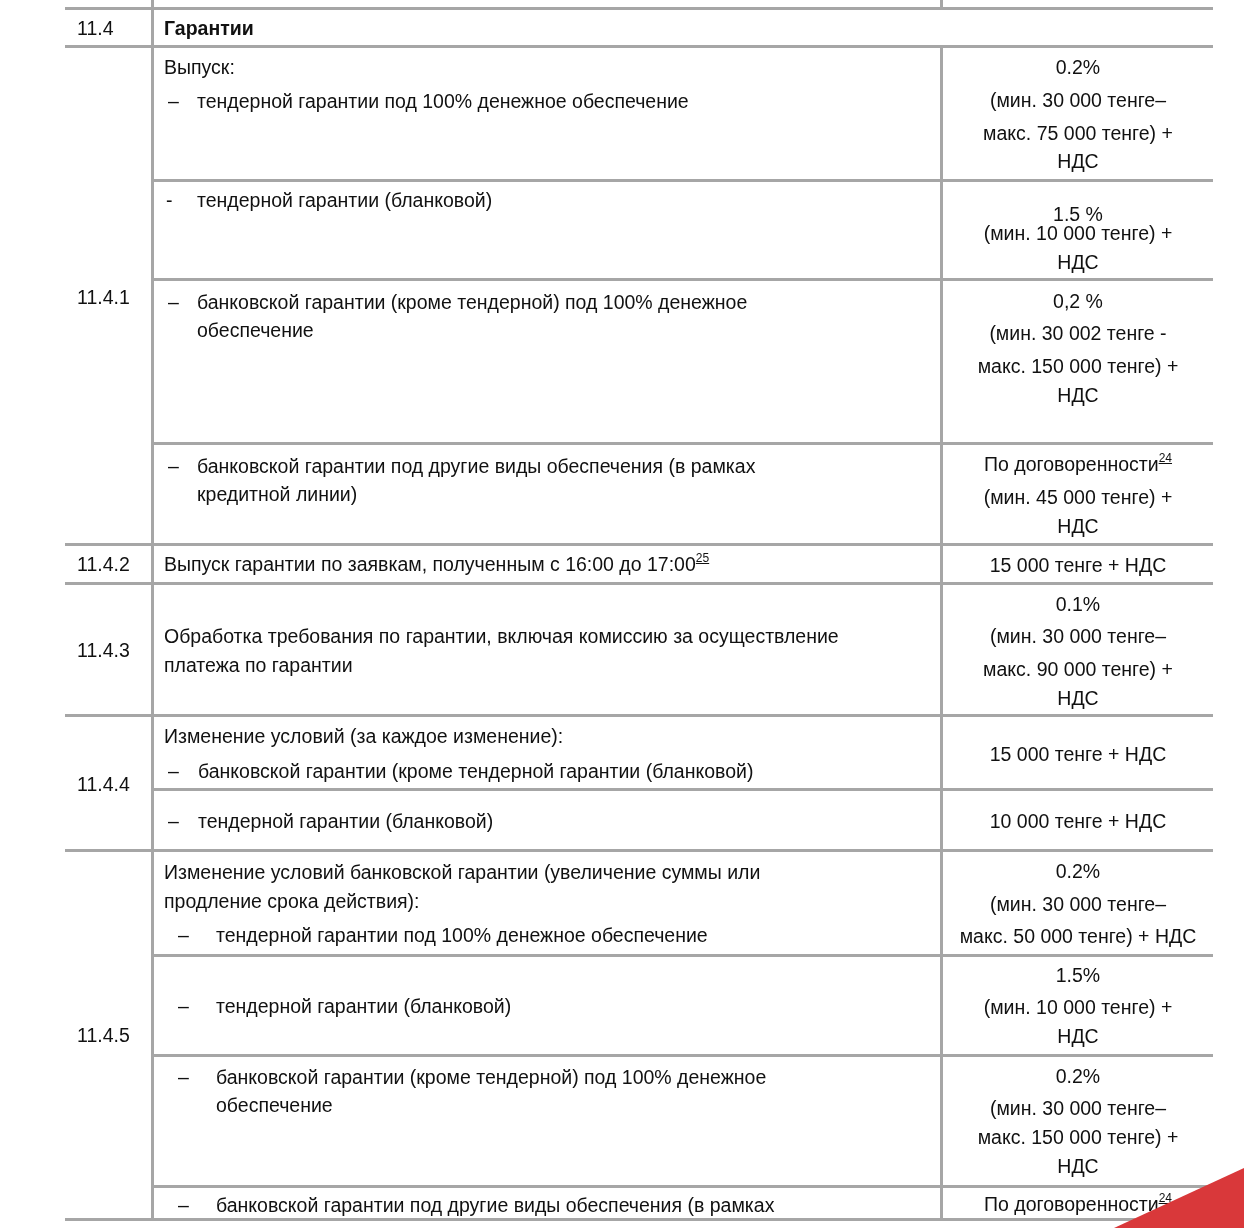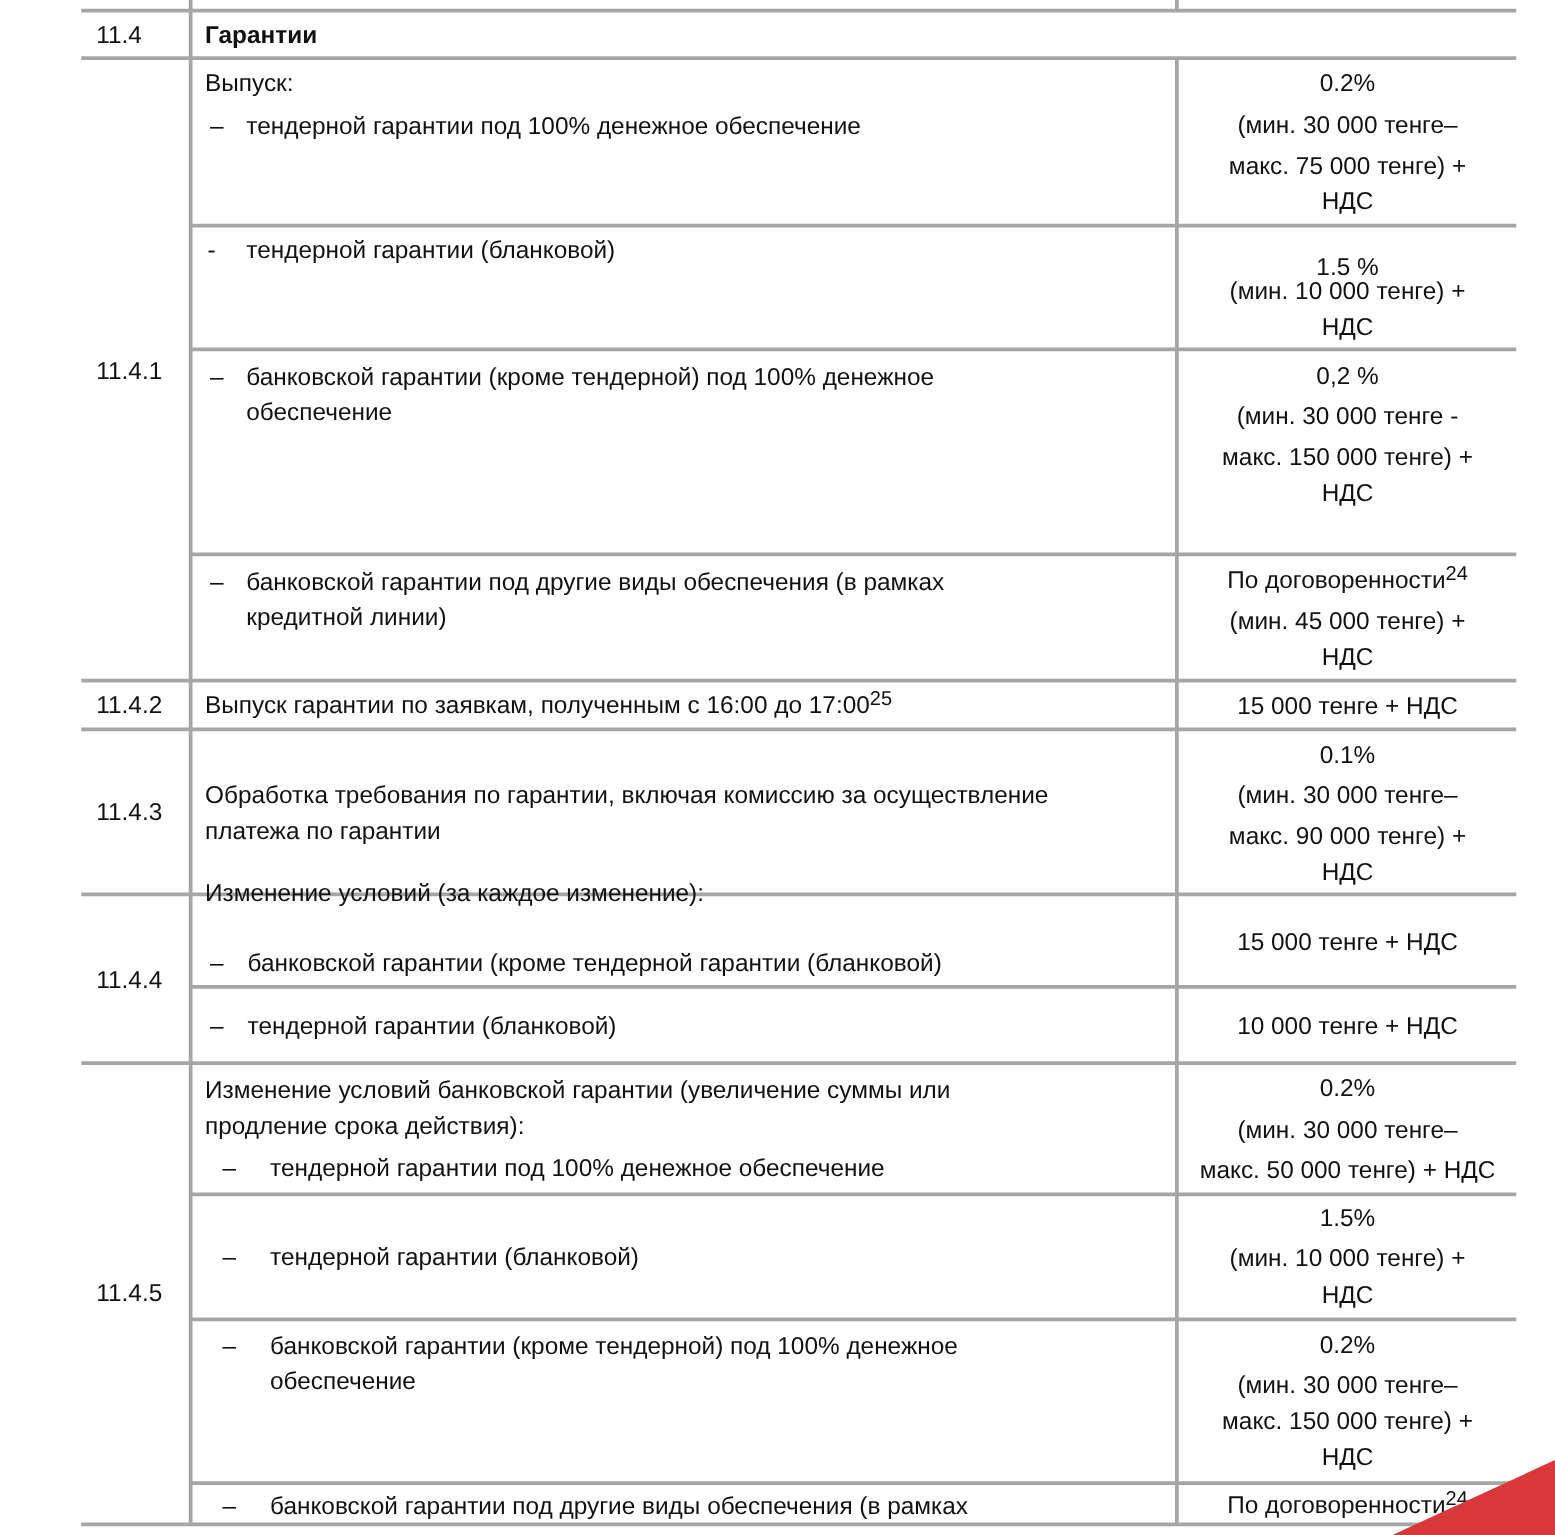--- a/index.html
+++ b/index.html
@@ -4,21 +4,21 @@
 <style>
   html, body { margin:0; padding:0; background:#ffffff; }
   body { width:1244px; height:1228px; position:relative; overflow:hidden;
          font-family:"Liberation Sans", sans-serif; color:#111; font-size:19.5px; }
   .hl { position:absolute; left:65px; width:1148px; height:3px; background:#a6a6a6; }
   .vl { position:absolute; width:3px; background:#a6a6a6; }
   .t { position:absolute; white-space:nowrap; line-height:1; }
   .num { left:77px; }
   .bold { font-weight:bold; }
   .fee { position:absolute; left:944px; width:268px; text-align:center; white-space:nowrap; line-height:1; }
-  sup { font-size:16px; vertical-align:top; position:relative; top:-3px; }
+  sup { font-size:12px; vertical-align:top; position:relative; top:-3px;text-decoration:underline; }
   .corner { position:absolute; right:0; bottom:0; width:0; height:0;
             border-style:solid; border-width:0 0 60px 130px;
             border-color:transparent transparent #d9383a transparent; }
 </style>
 </head>
 <body>
 
 <div class="hl" style="top:7px;"></div>
 <div class="hl" style="top:45px;"></div>
 <div class="hl" style="top:179px;left:152px;width:1061px;"></div>
@@ -59,21 +59,21 @@
   <div class="fee" style="top:192px;margin-top:13px;">1.5 %</div>
   <div class="fee" style="top:224px;">(мин. 10 000 тенге) +</div>
   <div class="fee" style="top:253px;">НДС</div>
 </div>
 
 <div>
   <div class="t" style="left:168px;top:293px;">–</div>
   <div class="t" style="left:197px;top:293px;">банковской гарантии (кроме тендерной)  под 100% денежное</div>
   <div class="t" style="left:197px;top:321px;">обеспечение</div>
   <div class="fee" style="top:292px;">0,2 %</div>
-  <div class="fee" style="top:324px;">(мин. 30 000 тенге -</div>
+  <div class="fee" style="top:324px;">(мин. 30 002 тенге -</div>
   <div class="fee" style="top:357px;">макс. 150 000 тенге) +</div>
   <div class="fee" style="top:386px;">НДС</div>
 </div>
 
 <div>
   <div class="t" style="left:168px;top:457px;">–</div>
   <div class="t" style="left:197px;top:457px;">банковской гарантии под другие виды обеспечения (в рамках</div>
   <div class="t" style="left:197px;top:485px;">кредитной линии)</div>
   <div class="fee" style="top:455px;"><span>По договоренности</span><sup>24</sup></div>
   <div class="fee" style="top:488px;">(мин. 45 000 тенге)  +</div>
@@ -86,21 +86,21 @@
 
 <div class="t num" style="top:641px;">11.4.3</div>
 <div class="t" style="left:164px;top:627px;">Обработка требования по гарантии, включая комиссию за осуществление</div>
 <div class="t" style="left:164px;top:656px;">платежа по гарантии</div>
 <div class="fee" style="top:595px;">0.1%</div>
 <div class="fee" style="top:627px;">(мин. 30 000 тенге–</div>
 <div class="fee" style="top:660px;">макс. 90 000 тенге) +</div>
 <div class="fee" style="top:689px;">НДС</div>
 
 <div class="t num" style="top:775px;text-align:right;">11.4.4</div>
-<div class="t" style="left:164px;top:706px;">Изменение условий (за каждое изменение):</div>
+<div class="t" style="left:164px;top:727px;">Изменение условий (за каждое изменение):</div>
 <div>
   <div class="t" style="left:168px;top:762px;">–</div>
   <div class="t" style="left:198px;top:762px;">банковской гарантии (кроме тендерной гарантии (бланковой)</div>
   <div class="fee" style="top:745px;">15 000 тенге + НДС</div>
 </div>
 <div>
   <div class="t" style="left:168px;top:812px;">–</div>
   <div class="t" style="left:198px;top:812px;">тендерной гарантии (бланковой)</div>
   <div class="fee" style="top:812px;">10 000 тенге + НДС</div>
 </div>

